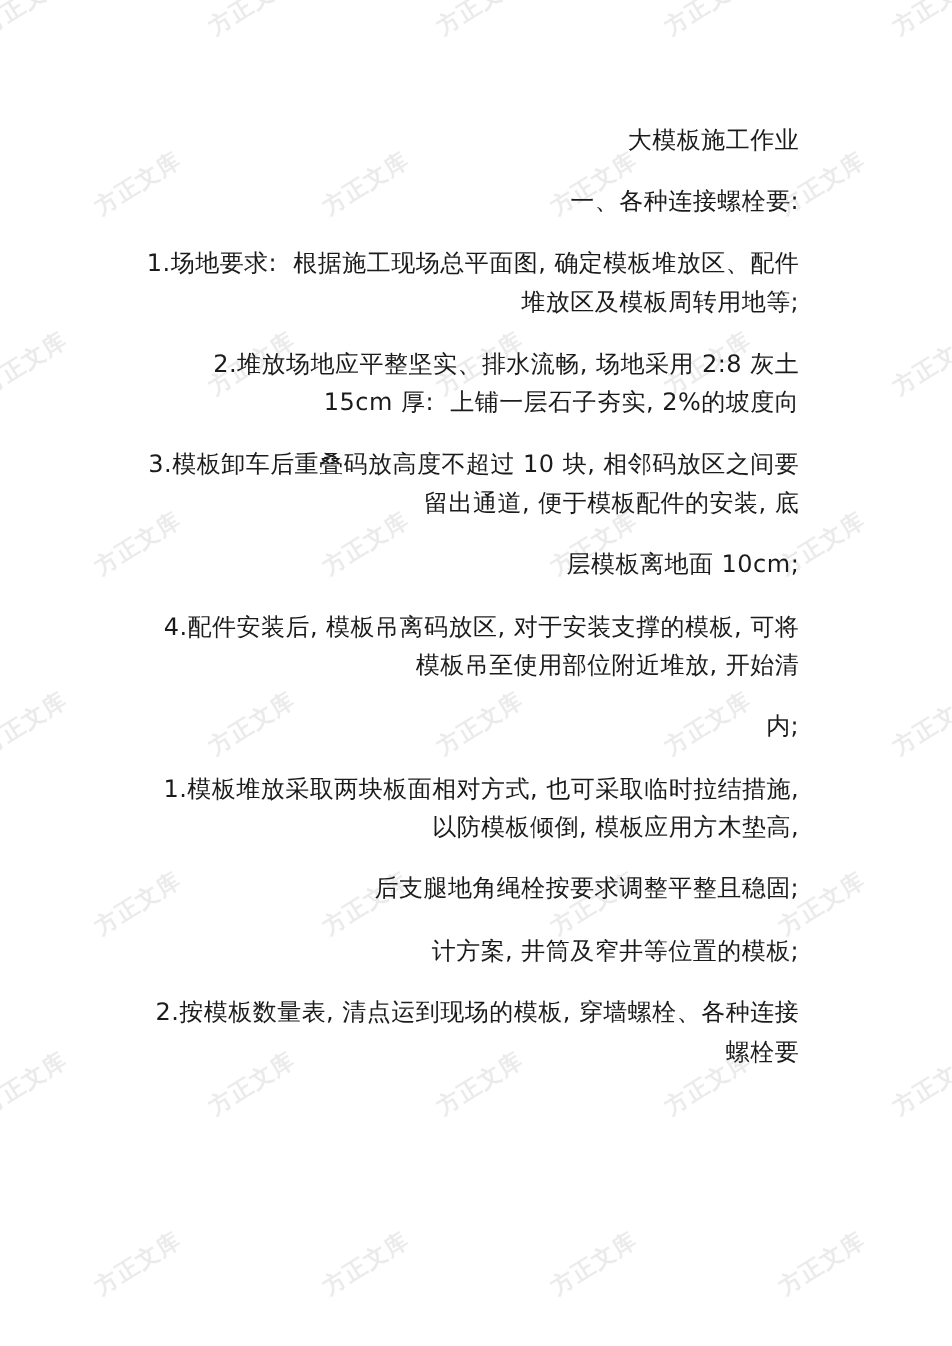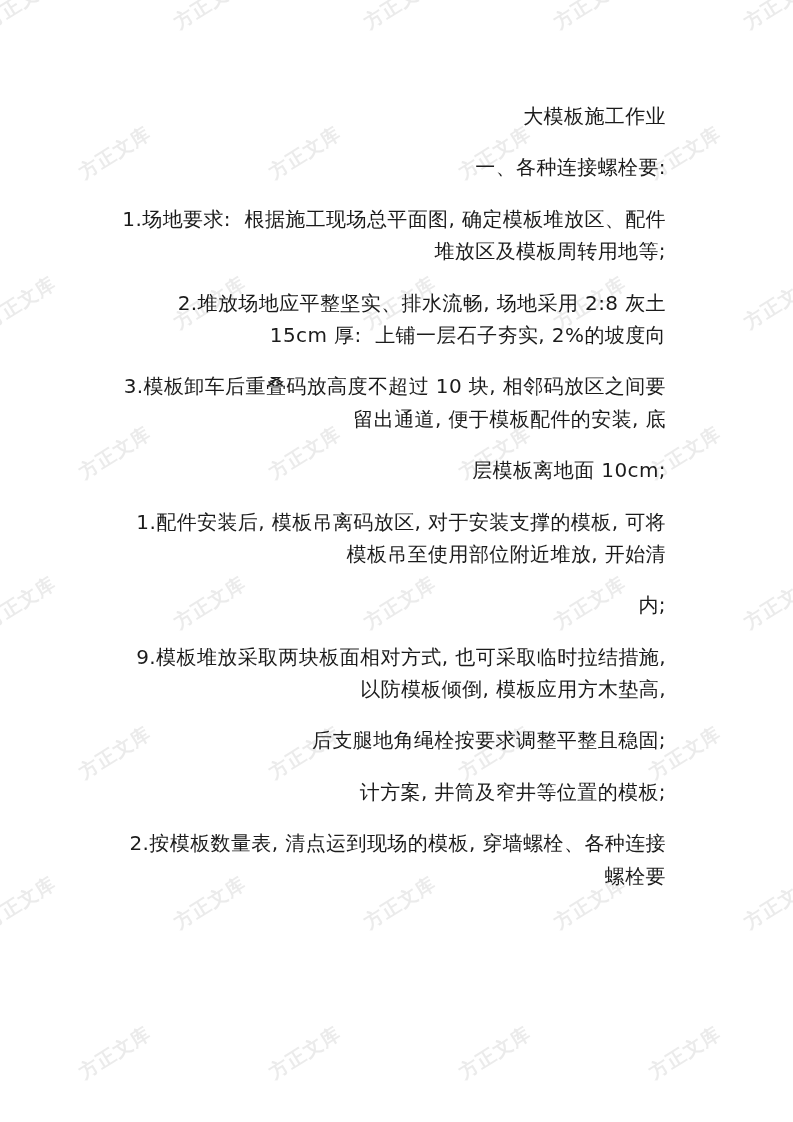--- a/index.html
+++ b/index.html
@@ -101,20 +101,20 @@
   </div>
 
 <div id="document-page">
   <div id="doc-body">
     <p class="para">大模板施工作业</p>
     <p class="para">一、各种连接螺栓要:</p>
     <p class="para">1.场地要求:  根据施工现场总平面图, 确定模板堆放区、配件堆放区及模板周转用地等;</p>
     <p class="para">2.堆放场地应平整坚实、排水流畅, 场地采用 2:8 灰土 15cm 厚:  上铺一层石子夯实, 2%的坡度向</p>
     <p class="para">3.模板卸车后重叠码放高度不超过 10 块, 相邻码放区之间要留出通道, 便于模板配件的安装, 底</p>
     <p class="para">层模板离地面 10cm;</p>
-    <p class="para">1.配件安装后, 模板吊离码放区, 对于安装支撑的模板, 可将模板吊至使用部位附近堆放, 开始清</p>
+    <p class="para">4.配件安装后, 模板吊离码放区, 对于安装支撑的模板, 可将模板吊至使用部位附近堆放, 开始清</p>
     <p class="para">内;</p>
-    <p class="para">9.模板堆放采取两块板面相对方式, 也可采取临时拉结措施, 以防模板倾倒, 模板应用方木垫高,</p>
+    <p class="para">1.模板堆放采取两块板面相对方式, 也可采取临时拉结措施, 以防模板倾倒, 模板应用方木垫高,</p>
     <p class="para">后支腿地角绳栓按要求调整平整且稳固;</p>
     <p class="para">计方案, 井筒及窄井等位置的模板;</p>
     <p class="para">2.按模板数量表, 清点运到现场的模板, 穿墙螺栓、各种连接螺栓要</p>
   </div>
 </div>
 
 </body></html>

